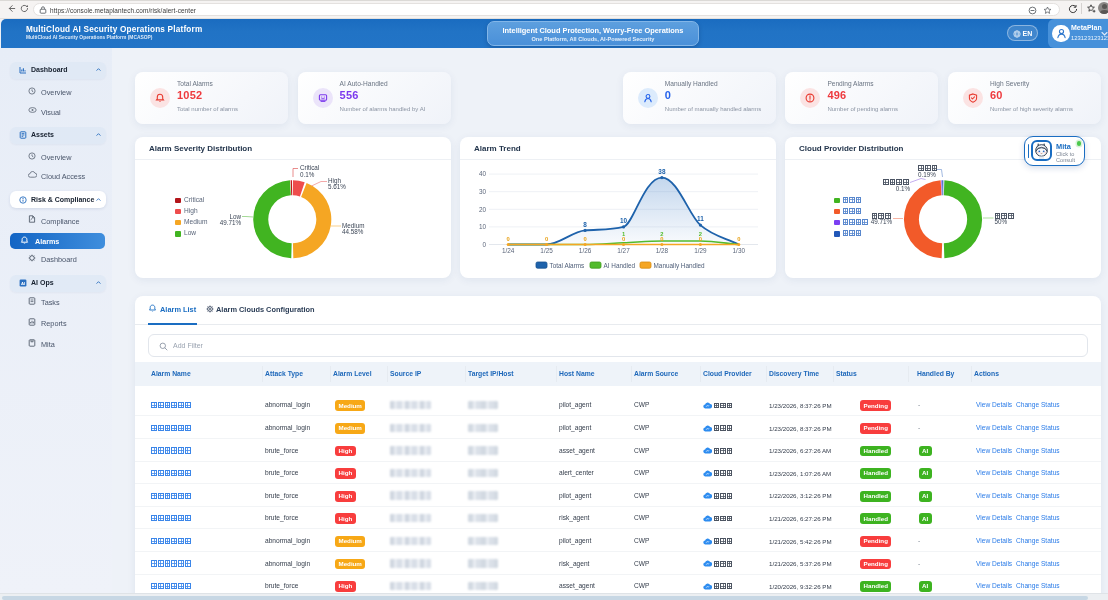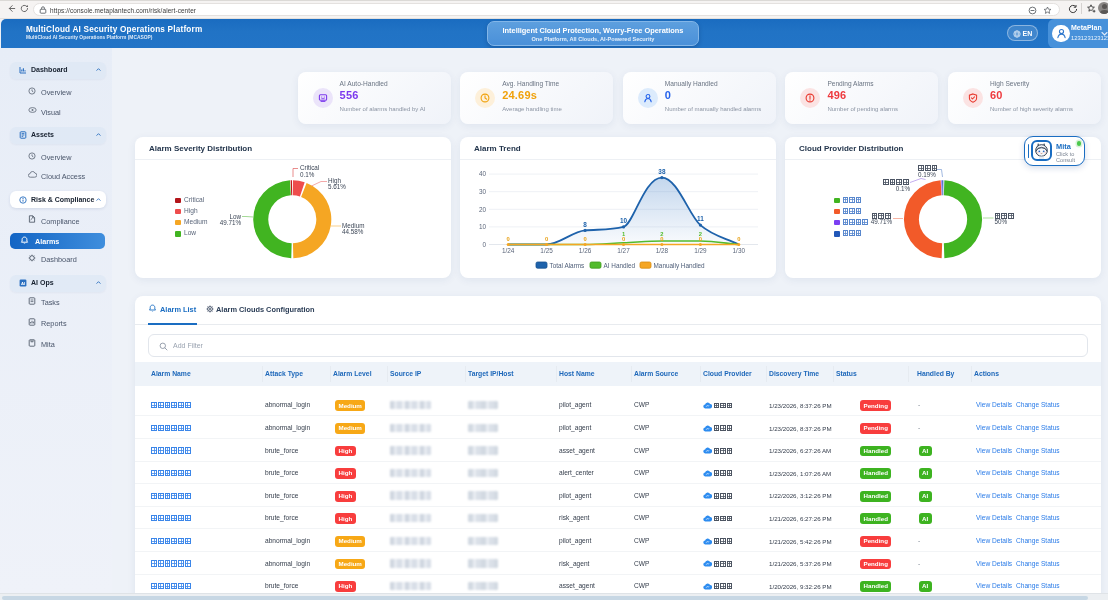--- a/index.html
+++ b/index.html
@@ -264,44 +264,44 @@
     <svg class="ii" width="8" height="8" viewBox="0 0 8 8">
         <rect x="1.2" y="0.8" width="5.6" height="6.4" rx="0.8" fill="none" stroke="#555f6d" stroke-width="0.9"></rect>
         <path d="M3 0.9v2.2l1-0.7 1 .7V0.9" fill="none" stroke="#555f6d" stroke-width="0.8"></path>
       </svg>
     <span class="it">Mita</span>
   </div>
 </div>
 
 <div id="main">
 
+  <div class="scard" style="left:23px;">
+    <div class="ic" style="background:#fbe3e3;">
+        <svg width="10" height="10" viewBox="0 0 10 10">
+          <path d="M5 1.2c-1.7 0-2.7 1.2-2.7 2.8v1.8l-.8 1.1h7l-.8-1.1V4c0-1.6-1-2.8-2.7-2.8z" fill="none" stroke="#e8392e" stroke-width="1.1"></path>
+          <path d="M4 8.1a1.1 1.1 0 0 0 2 0" fill="#e8392e"></path>
+        </svg>
+      </div>
+    <div class="st">Total Alarms</div>
+    <div class="sv" style="color:#ee3a3e;">1052</div>
+    <div class="sd">Total number of alarms</div>
+  </div>
   <div class="scard" style="left:185.6px;">
     <div class="ic" style="background:#ebe4fa;">
         <svg width="10" height="10" viewBox="0 0 10 10">
           <rect x="1.4" y="1.8" width="7.2" height="5.4" rx="1" fill="none" stroke="#7c3aed" stroke-width="1.1"></rect>
           <circle cx="3.7" cy="4" r="0.6" fill="#7c3aed"></circle>
           <circle cx="6.3" cy="4" r="0.6" fill="#7c3aed"></circle>
           <path d="M3.4 5.7h3.2" stroke="#7c3aed" stroke-width="0.9"></path>
           <path d="M2.6 8.4h4.8" stroke="#7c3aed" stroke-width="1"></path>
         </svg>
       </div>
     <div class="st">AI Auto-Handled</div>
     <div class="sv" style="color:#7c3aed;">556</div>
     <div class="sd">Number of alarms handled by AI</div>
-  </div>
-  <div class="scard" style="left:348.2px;">
-    <div class="ic" style="background:#fdf0da;">
-        <svg width="10" height="10" viewBox="0 0 10 10">
-          <circle cx="5" cy="5" r="3.9" fill="none" stroke="#f0a10a" stroke-width="1.1"></circle>
-          <path d="M5 2.8V5l1.7 1.2" fill="none" stroke="#f0a10a" stroke-width="1.1" stroke-linecap="round"></path>
-        </svg>
-      </div>
-    <div class="st">Avg. Handling Time</div>
-    <div class="sv" style="color:#f0a10a;">24.69s</div>
-    <div class="sd">Average handling time</div>
   </div>
   <div class="scard" style="left:510.8px;">
     <div class="ic" style="background:#dcebfc;">
         <svg width="10" height="10" viewBox="0 0 10 10">
           <circle cx="5" cy="3.4" r="1.9" fill="none" stroke="#2563eb" stroke-width="1.1"></circle>
           <path d="M1.8 8.8c.4-2.2 1.7-3.3 3.2-3.3s2.8 1.1 3.2 3.3" fill="none" stroke="#2563eb" stroke-width="1.1" stroke-linecap="round"></path>
         </svg>
       </div>
     <div class="st">Manually Handled</div>
     <div class="sv" style="color:#2563eb;">0</div>

